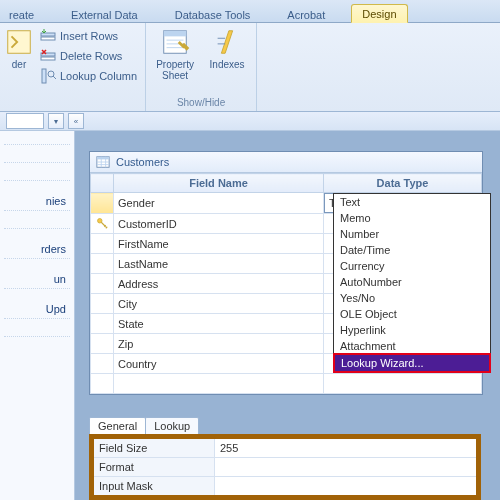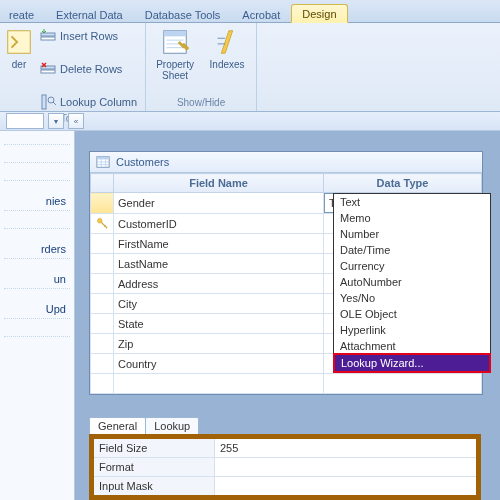--- a/index.html
+++ b/index.html
@@ -1,29 +1,29 @@
 <!DOCTYPE html>
 <html><head>
 <meta charset="utf-8">
 <style>
   html,body{margin:0;padding:0;font-family:"Segoe UI",Tahoma,sans-serif;font-size:11px;color:#333;background:#e9edf3;width:500px;height:500px;overflow:hidden}
   
-  .ribbon-tabs{display:flex;align-items:flex-end;height:22px;background:linear-gradient(#dbe7f6,#c9dbf0);border-bottom:1px solid #8ea8c7;padding-left:4px;gap:0}
+  .ribbon-tabs{display:flex;align-items:flex-end;height:22px;background:linear-gradient(#dbe7f6,#c9dbf0);border-bottom:1px solid #8ea8c7;padding-left:4px;gap:15px}
   .ribbon-tab{padding:3px 10px 2px 10px;color:#3b5d8a;cursor:default;border:1px solid transparent;border-bottom:none;position:relative;top:1px}
   .ribbon-tab.active{background:linear-gradient(#fef7d0,#fef2b1);border:1px solid #d0b94a;border-bottom:1px solid #fef2b1;border-radius:3px 3px 0 0;color:#5b4a00}
   .ribbon-tab.first{padding-left:4px;padding-right:10px}
   
   .ribbon{display:flex;height:88px;background:linear-gradient(#eaf1fb,#dfe9f6);border-bottom:1px solid #9db6d4}
   .group{display:flex;flex-direction:column;border-right:1px solid #bcd0e6;padding:2px 6px 0 6px}
   .group-content{flex:1;display:flex;align-items:flex-start;gap:6px}
   .group-label{text-align:center;color:#6b86a8;font-size:10px;padding:2px 0 3px 0}
   .bigbtn{display:flex;flex-direction:column;align-items:center;justify-content:flex-start;width:46px;padding-top:2px;cursor:default}
   .bigbtn .lbl{font-size:10px;color:#3b5d8a;text-align:center;line-height:11px;margin-top:2px}
   .bigicon{width:30px;height:30px}
-  .small-list{display:flex;flex-direction:column;gap:15px;padding-top:2px}
+  .small-list{display:flex;flex-direction:column;gap:2px;padding-top:2px}
   .smallrow{display:flex;align-items:center;gap:4px;color:#3b5d8a;cursor:default;padding:1px 2px}
   .smallicon{width:16px;height:16px}
   
   .subbar{height:18px;background:linear-gradient(#e6eefb,#d7e4f5);border-bottom:1px solid #b5c9e1;display:flex;align-items:center;padding:0 6px;gap:4px}
   .subbar .dd{width:36px;height:14px;border:1px solid #9db6d4;background:#fff}
   .subbar .chev{width:14px;height:14px;border:1px solid #9db6d4;background:linear-gradient(#fefefe,#e6eefb);color:#4c6c94;font-size:8px;display:flex;align-items:center;justify-content:center}
   
   .workspace{display:flex;height:calc(500px - 22px - 88px - 18px)}
   .navpane{width:75px;background:#f6f9fe;border-right:1px solid #b5c9e1;padding:10px 4px 4px 4px;box-sizing:border-box;display:flex;flex-direction:column;gap:14px}
   .navpane .navitem{color:#1a3f7a;font-size:11px;text-align:right;padding-right:4px;border-bottom:1px dotted #c6d6ea;padding-bottom:3px;cursor:default}
@@ -95,21 +95,20 @@
         <div class="smallrow">
           <svg class="smallicon" viewBox="0 0 16 16">
               <rect x="2" y="1" width="4" height="14" fill="#cde0f7" stroke="#6f8db2"></rect>
               <circle cx="11" cy="6" r="3" fill="none" stroke="#6f8db2"></circle>
               <path d="M13 8l3 3" stroke="#6f8db2"></path>
             </svg>
           <span>Lookup Column</span>
         </div>
       </div>
     </div>
-    <div class="group-label">Tools</div>
   </div>
 
   <div class="group">
     <div class="group-content">
       <div class="bigbtn">
         <svg class="bigicon" viewBox="0 0 32 32">
             <rect x="4" y="4" width="24" height="24" fill="#fff" stroke="#6f8db2"></rect>
             <rect x="4" y="4" width="24" height="6" fill="#bcd4ef"></rect>
             <path d="M7 14h18M7 18h18M7 22h18" stroke="#bcd4ef"></path>
             <path d="M20 16l6 6" stroke="#caa93a" stroke-width="3"></path>

